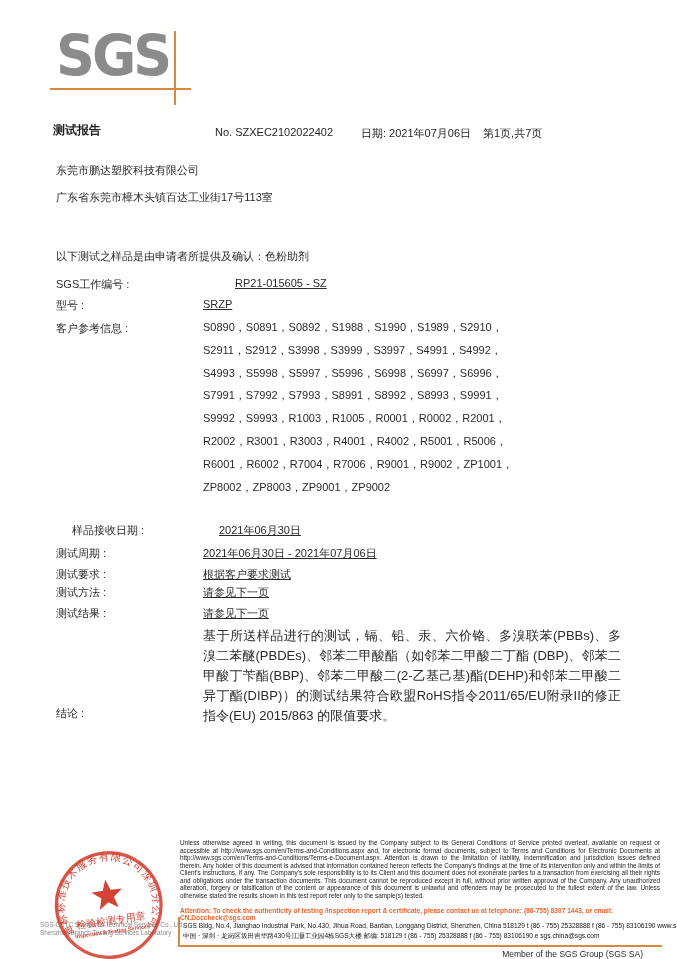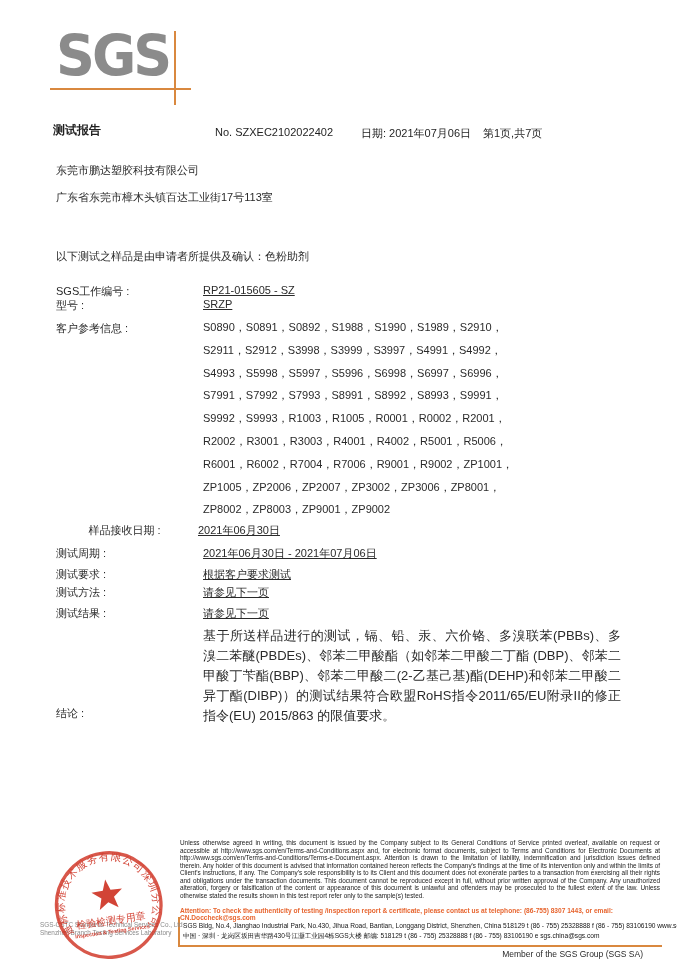--- a/index.html
+++ b/index.html
@@ -56,43 +56,42 @@
   <div class="abs doc-title" style="left:53px;top:122px;">测试报告</div>
   <div class="abs hdr-meta" style="left:215px;top:126px;">No. SZXEC2102022402</div>
   <div class="abs hdr-meta" style="left:361px;top:126px;">日期: 2021年07月06日</div>
   <div class="abs hdr-meta" style="left:483px;top:126px;">第1页,共7页</div>
 
   <div class="abs t" style="left:56px;top:163px;">东莞市鹏达塑胶科技有限公司</div>
   <div class="abs t" style="left:56px;top:190px;">广东省东莞市樟木头镇百达工业街17号113室</div>
 
   <div class="abs t" style="left:56px;top:249px;">以下测试之样品是由申请者所提供及确认：色粉助剂</div>
 
-  <div class="abs row" style="left:56px;top:284px;">
+  <div class="abs row" style="left:56px;top:277px;gap:32px;">
     <span class="lbl">SGS工作编号 :</span>
     <span class="val">RP21-015605 - SZ</span>
   </div>
   <div class="abs row" style="left:56px;top:298px;">
     <span class="lbl">型号 :</span>
     <span class="val">SRZP</span>
   </div>
 
   <div class="abs lbl" style="left:56px;top:321px;">客户参考信息 :</div>
   <div class="abs codes" style="left:203px;top:316px;">
     <div>S0890，S0891，S0892，S1988，S1990，S1989，S2910，</div>
     <div>S2911，S2912，S3998，S3999，S3997，S4991，S4992，</div>
     <div>S4993，S5998，S5997，S5996，S6998，S6997，S6996，</div>
     <div>S7991，S7992，S7993，S8991，S8992，S8993，S9991，</div>
     <div>S9992，S9993，R1003，R1005，R0001，R0002，R2001，</div>
     <div>R2002，R3001，R3003，R4001，R4002，R5001，R5006，</div>
     <div>R6001，R6002，R7004，R7006，R9001，R9002，ZP1001，</div>
-    <div>ZP1005，ZP2006，ZP2007，ZP3002，ZP3006，ZP8001，</div>
     <div>ZP8002，ZP8003，ZP9001，ZP9002</div>
   </div>
 
-  <div class="abs row" style="left:51px;top:523px;text-align:center;">
+  <div class="abs row" style="left:72px;top:523px;">
     <span class="lbl">样品接收日期 :</span>
     <span class="val">2021年06月30日</span>
   </div>
   <div class="abs row" style="left:56px;top:546px;">
     <span class="lbl">测试周期 :</span>
     <span class="val">2021年06月30日 - 2021年07月06日</span>
   </div>
   <div class="abs row" style="left:56px;top:567px;">
     <span class="lbl">测试要求 :</span>
     <span class="val">根据客户要求测试</span>

